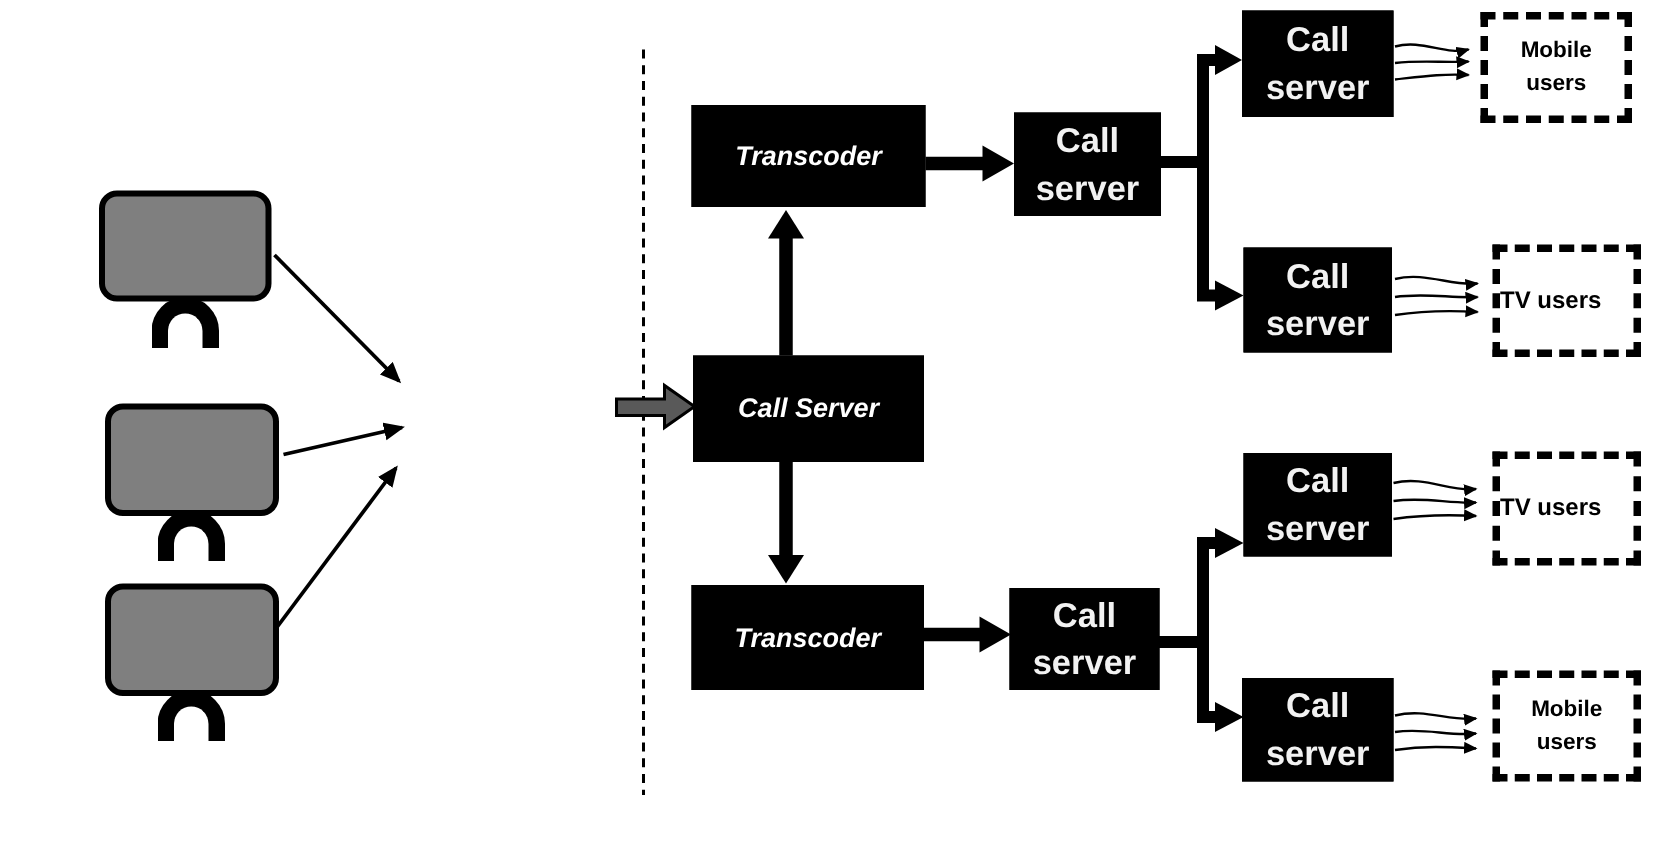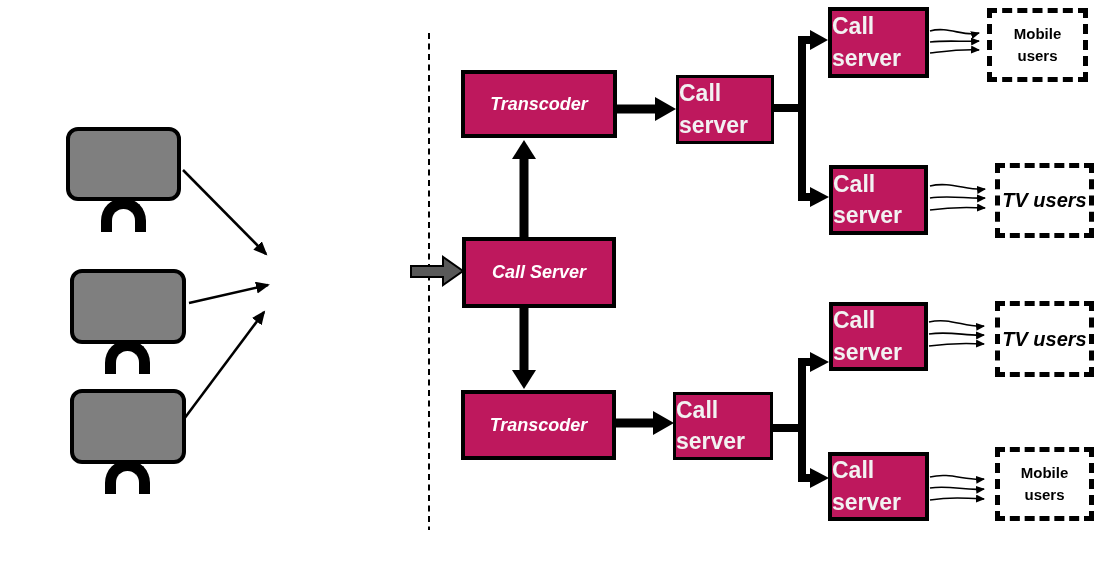--- a/index.html
+++ b/index.html
@@ -7,35 +7,35 @@
     position:relative;width:1104px;height:565px;background:#ffffff;
     font-family:"Liberation Sans",sans-serif;font-weight:bold;overflow:hidden;
   }
   svg.connectors{position:absolute;left:0;top:0;width:1104px;height:565px;pointer-events:none;}
   .abs{position:absolute;box-sizing:border-box;}
   
   .screen{background:#7f7f7f;border:4px solid #000;border-radius:12px;}
   .stand{border:11px solid #000;border-bottom:0;border-radius:23px 23px 0 0;background:transparent;}
   
   .node{
-    background:#be185d;border:4px solid #000;color:#ffffff;
-    display:flex;align-items:center;justify-content:center;
+    background:#000000;border:4px solid #000;color:#ffffff;
+    display:flex;align-items:center;justify-content:center;text-align:center;
     line-height:1.25;
   }
   .node.small{border-width:3px;color:#f2f2f2;line-height:1.35;}
   .node.edge{border-width:4px;color:#f2f2f2;line-height:1.35;}
   
   .dashedbox{
     background:#ffffff;border:6px dashed #000;color:#000;
-    display:flex;align-items:center;justify-content:center;text-align:center;
+    display:flex;align-items:center;justify-content:flex-start;text-align:center;
     line-height:1.3;
   }
   .userbox{border-width:5px;line-height:1.45;}
   .f26{font-size:18px;font-style:italic;} .f25{font-size:25px;} .f23{font-size:23px;}
-  .f16{font-size:20px;font-style:italic;} .f15{font-size:15px;}
+  .f16{font-size:16px;} .f15{font-size:15px;}
 </style>
 </head>
 <body>
 
 <div class="canvas">
 
   <svg class="connectors" viewBox="0 0 1104 565">
     <defs>
       <marker id="thin" markerWidth="10" markerHeight="9" refX="8" refY="4" orient="auto" markerUnits="userSpaceOnUse">
         <path d="M0,0 L9,4 L0,8 z" fill="#000"></path>

